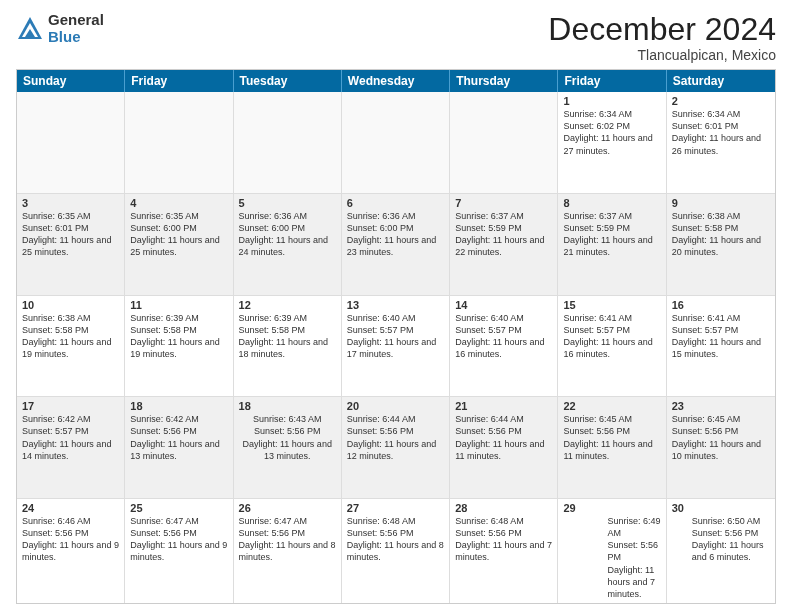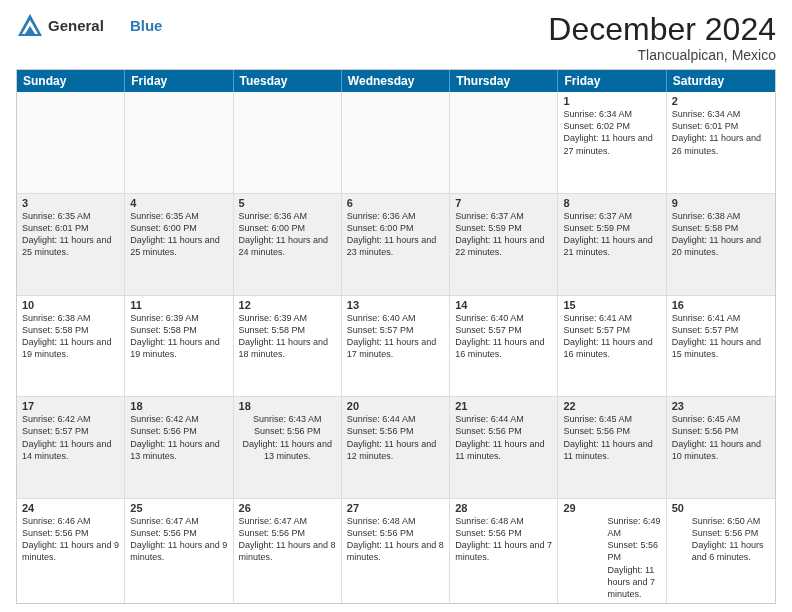--- a/index.html
+++ b/index.html
@@ -23,23 +23,22 @@
       align-items: flex-start;
       margin-bottom: 6px;
     }
     .logo {
       display: flex;
       align-items: center;
       gap: 4px;
     }
     .logo-text {
       display: flex;
-      flex-direction: row;
+      flex-direction: column;
       line-height: 1.1;
-      gap: 26px;
     }
     .logo-general {
       font-size: 15px;
       font-weight: bold;
       color: #333;
     }
     .logo-blue {
       font-size: 15px;
       font-weight: bold;
       color: #2c7bb6;
@@ -332,21 +331,21 @@
 Sunset: 5:56 PM
 Daylight: 11 hours and 7 minutes.</div>
           </div>
           <div class="cal-cell">
             <span class="day-num">29</span>
             <div class="cell-text" style="white-space: pre-line; margin-left: 44px;">Sunrise: 6:49 AM
 Sunset: 5:56 PM
 Daylight: 11 hours and 7 minutes.</div>
           </div>
           <div class="cal-cell">
-            <span class="day-num">50</span>
+            <span class="day-num">30</span>
             <div class="cell-text" style="white-space: pre-line; margin-left: 20px;">Sunrise: 6:50 AM
 Sunset: 5:56 PM
 Daylight: 11 hours and 6 minutes.</div>
           </div>
         </div>
       </div>
   </div>
 </div>
 
 </body></html>

